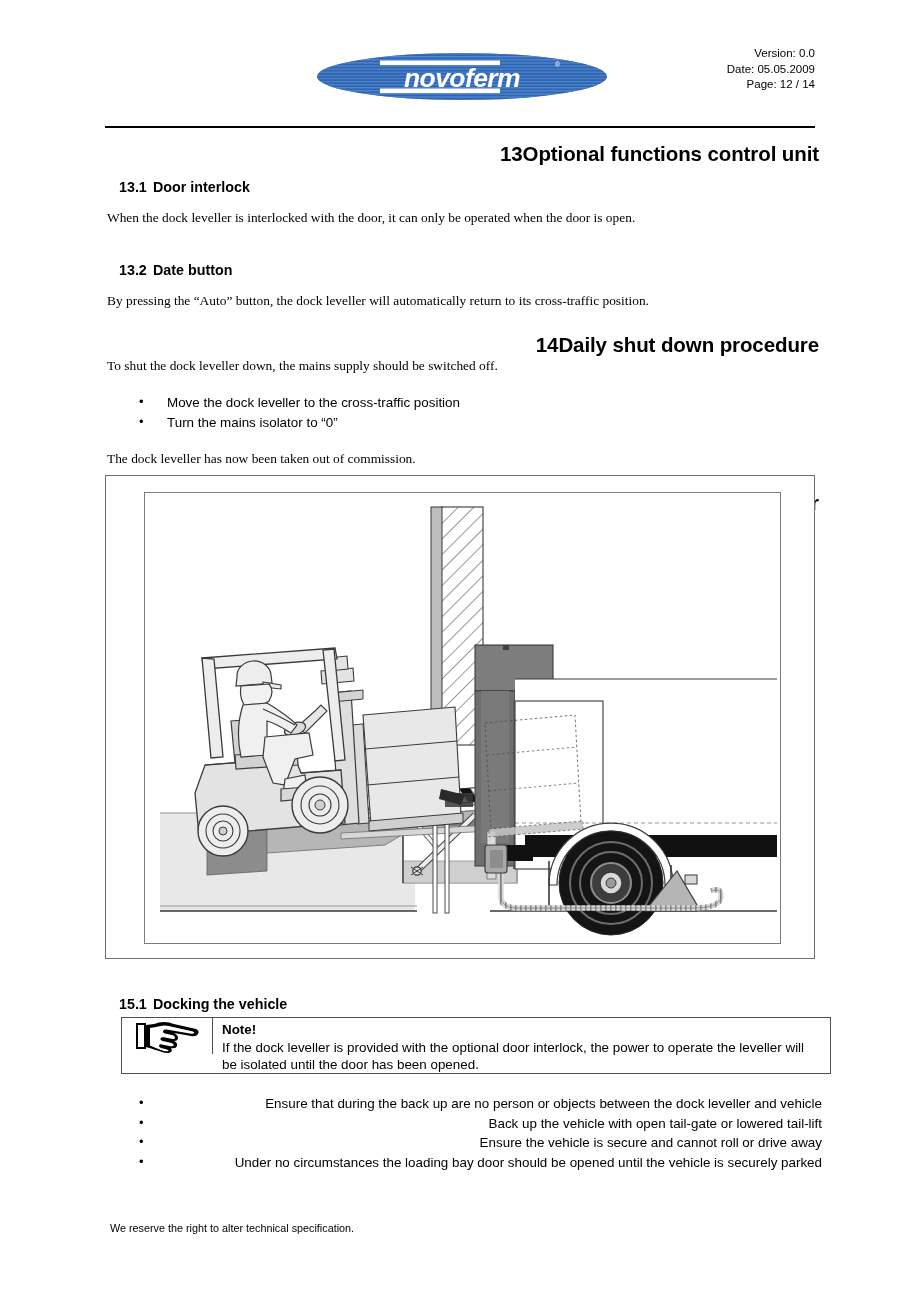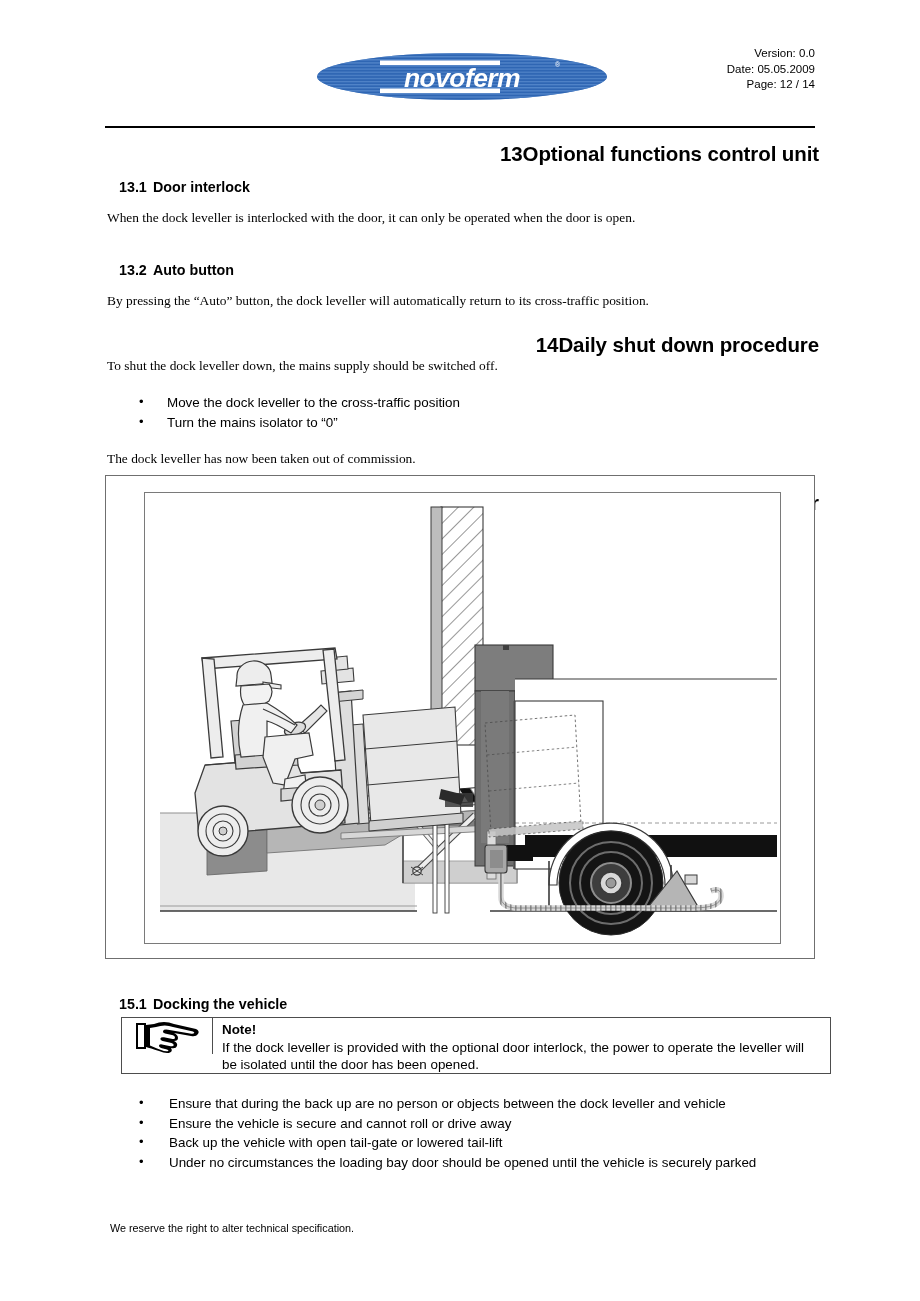--- a/index.html
+++ b/index.html
@@ -178,20 +178,21 @@
     line-height: 17.5px;
     margin: 0;
   }
 
   
   .lower-list {
     position: absolute;
     left: 107px;
     top: 1094px;
     width: 715px;
+    text-align: right;
   }
 
   
   .footer {
     position: absolute;
     left: 110px;
     top: 1221px;
     font-size: 10.8px;
     line-height: 14px;
   }
@@ -241,21 +242,21 @@
     </h1>
 
     <h2 class="sub">
       <span class="num">13.1</span><span>Door interlock</span>
     </h2>
     <p class="body">When the dock leveller is interlocked with the door, it can only be operated when the door is open.</p>
 
     <div class="sp22"></div>
 
     <h2 class="sub">
-      <span class="num">13.2</span><span>Auto button</span>
+      <span class="num">13.2</span><span>Date button</span>
     </h2>
     <p class="body">By pressing the “Auto” button, the dock leveller will automatically return to its cross-traffic position.</p>
 
     <div class="sp22"></div>
 
     <h1 class="sec">
       <span class="num">14</span><span>Daily shut down procedure</span>
     </h1>
     <p class="body">To shut the dock leveller down, the mains supply should be switched off.</p>
 
@@ -480,22 +481,22 @@
     </div>
     <div class="note-text-cell">
       <p class="note-title">Note!</p>
       <p class="note-body">If the dock leveller is provided with the optional door interlock, the power to operate the leveller will be isolated until the door has been opened.</p>
     </div>
   </div>
 
   <div class="lower-list">
     <ul class="bullets wide">
       <li>Ensure that during the back up are no person or objects between the dock leveller and vehicle</li>
+      <li>Back up the vehicle with open tail-gate or lowered tail-lift</li>
       <li>Ensure the vehicle is secure and cannot roll or drive away</li>
-      <li>Back up the vehicle with open tail-gate or lowered tail-lift</li>
       <li>Under no circumstances the loading bay door should be opened until the vehicle is securely parked</li>
     </ul>
   </div>
 
   <div class="footer">
     <span>We reserve the right to alter technical specification.</span>
   </div>
 
 </div>
 

